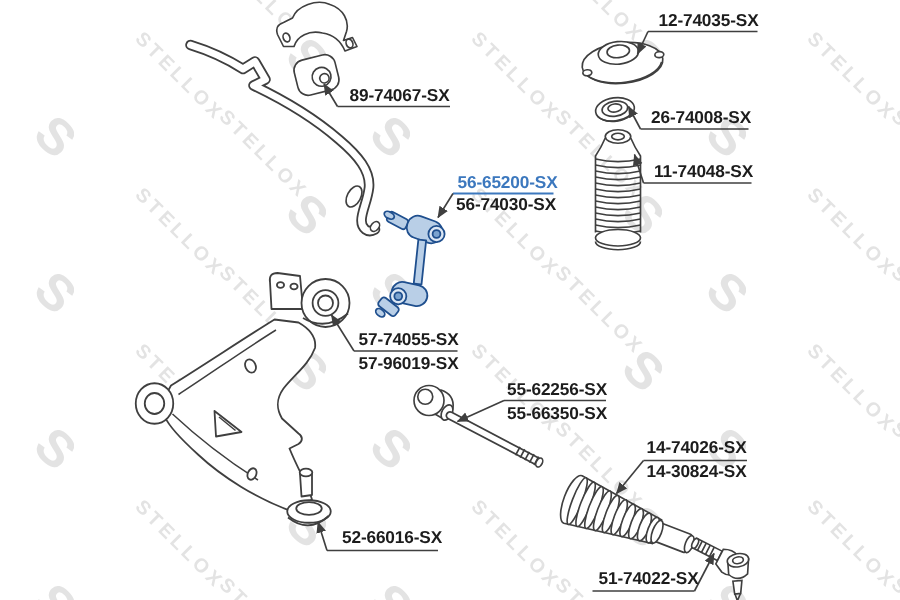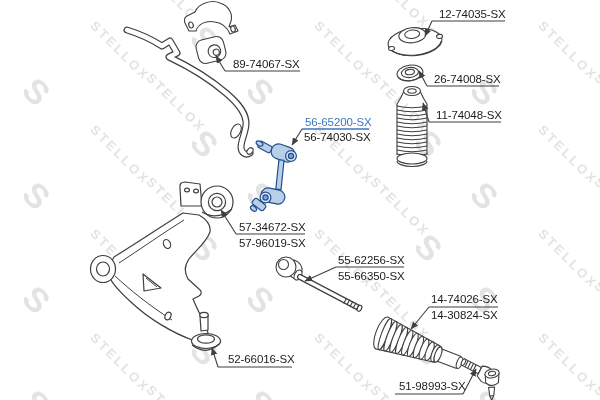--- a/index.html
+++ b/index.html
@@ -4,21 +4,21 @@
 <style>
   html,body{margin:0;padding:0;background:#ffffff;}
   .stage{position:relative;width:600px;height:400px;background:#fff;overflow:hidden;
          font-family:"Liberation Sans",sans-serif;}
   .wm-layer{position:absolute;inset:0;pointer-events:none;}
   .wm-layer span{position:absolute;font-weight:bold;white-space:nowrap;
                  transform:rotate(45deg);transform-origin:0 0;}
   .wm-text{font-size:13px;letter-spacing:2.5px;}
   .wm-logo{font-size:34px;}
   svg.art{position:absolute;left:0;top:0;}
-  .lbl{position:absolute;font-size:11.5px;font-weight:normal;color:#1c1c1c;
+  .lbl{position:absolute;font-size:11.5px;font-weight:bold;color:#1c1c1c;
        letter-spacing:-0.1px;white-space:nowrap;line-height:12px;}
   .lbl.link{color:#3c78be;cursor:pointer;}
 </style>
 </head>
 <body>
 
 <div class="stage">
 
   <div class="wm-layer">
       <span class="wm-logo" style="left: 42px; top: -34px; color: rgb(227, 227, 227);">S</span>
@@ -237,22 +237,22 @@
       <path d="M463,394 L476,369" marker-end="url(#ar)"></path>
     </g>
   </svg>
 
   <div class="lbl" style="left:233px;top:58px">89-74067-SX</div>
   <div class="lbl" style="left:439px;top:8px">12-74035-SX</div>
   <div class="lbl" style="left:434px;top:73px">26-74008-SX</div>
   <div class="lbl" style="left:436px;top:109px">11-74048-SX</div>
   <a class="lbl link" style="left:305px;top:116px">56-65200-SX</a>
   <div class="lbl" style="left:304px;top:131px">56-74030-SX</div>
-  <div class="lbl" style="left:239px;top:221px">57-34672-SX</div>
+  <div class="lbl" style="left:239px;top:221px">57-74055-SX</div>
   <div class="lbl" style="left:239px;top:237px">57-96019-SX</div>
   <div class="lbl" style="left:338px;top:254px">55-62256-SX</div>
   <div class="lbl" style="left:338px;top:270px">55-66350-SX</div>
   <div class="lbl" style="left:431px;top:293px">14-74026-SX</div>
   <div class="lbl" style="left:431px;top:309px">14-30824-SX</div>
   <div class="lbl" style="left:228px;top:353px">52-66016-SX</div>
-  <div class="lbl" style="left:399px;top:380px">51-98993-SX</div>
+  <div class="lbl" style="left:399px;top:380px">51-74022-SX</div>
 
 </div>
 
 </body></html>

